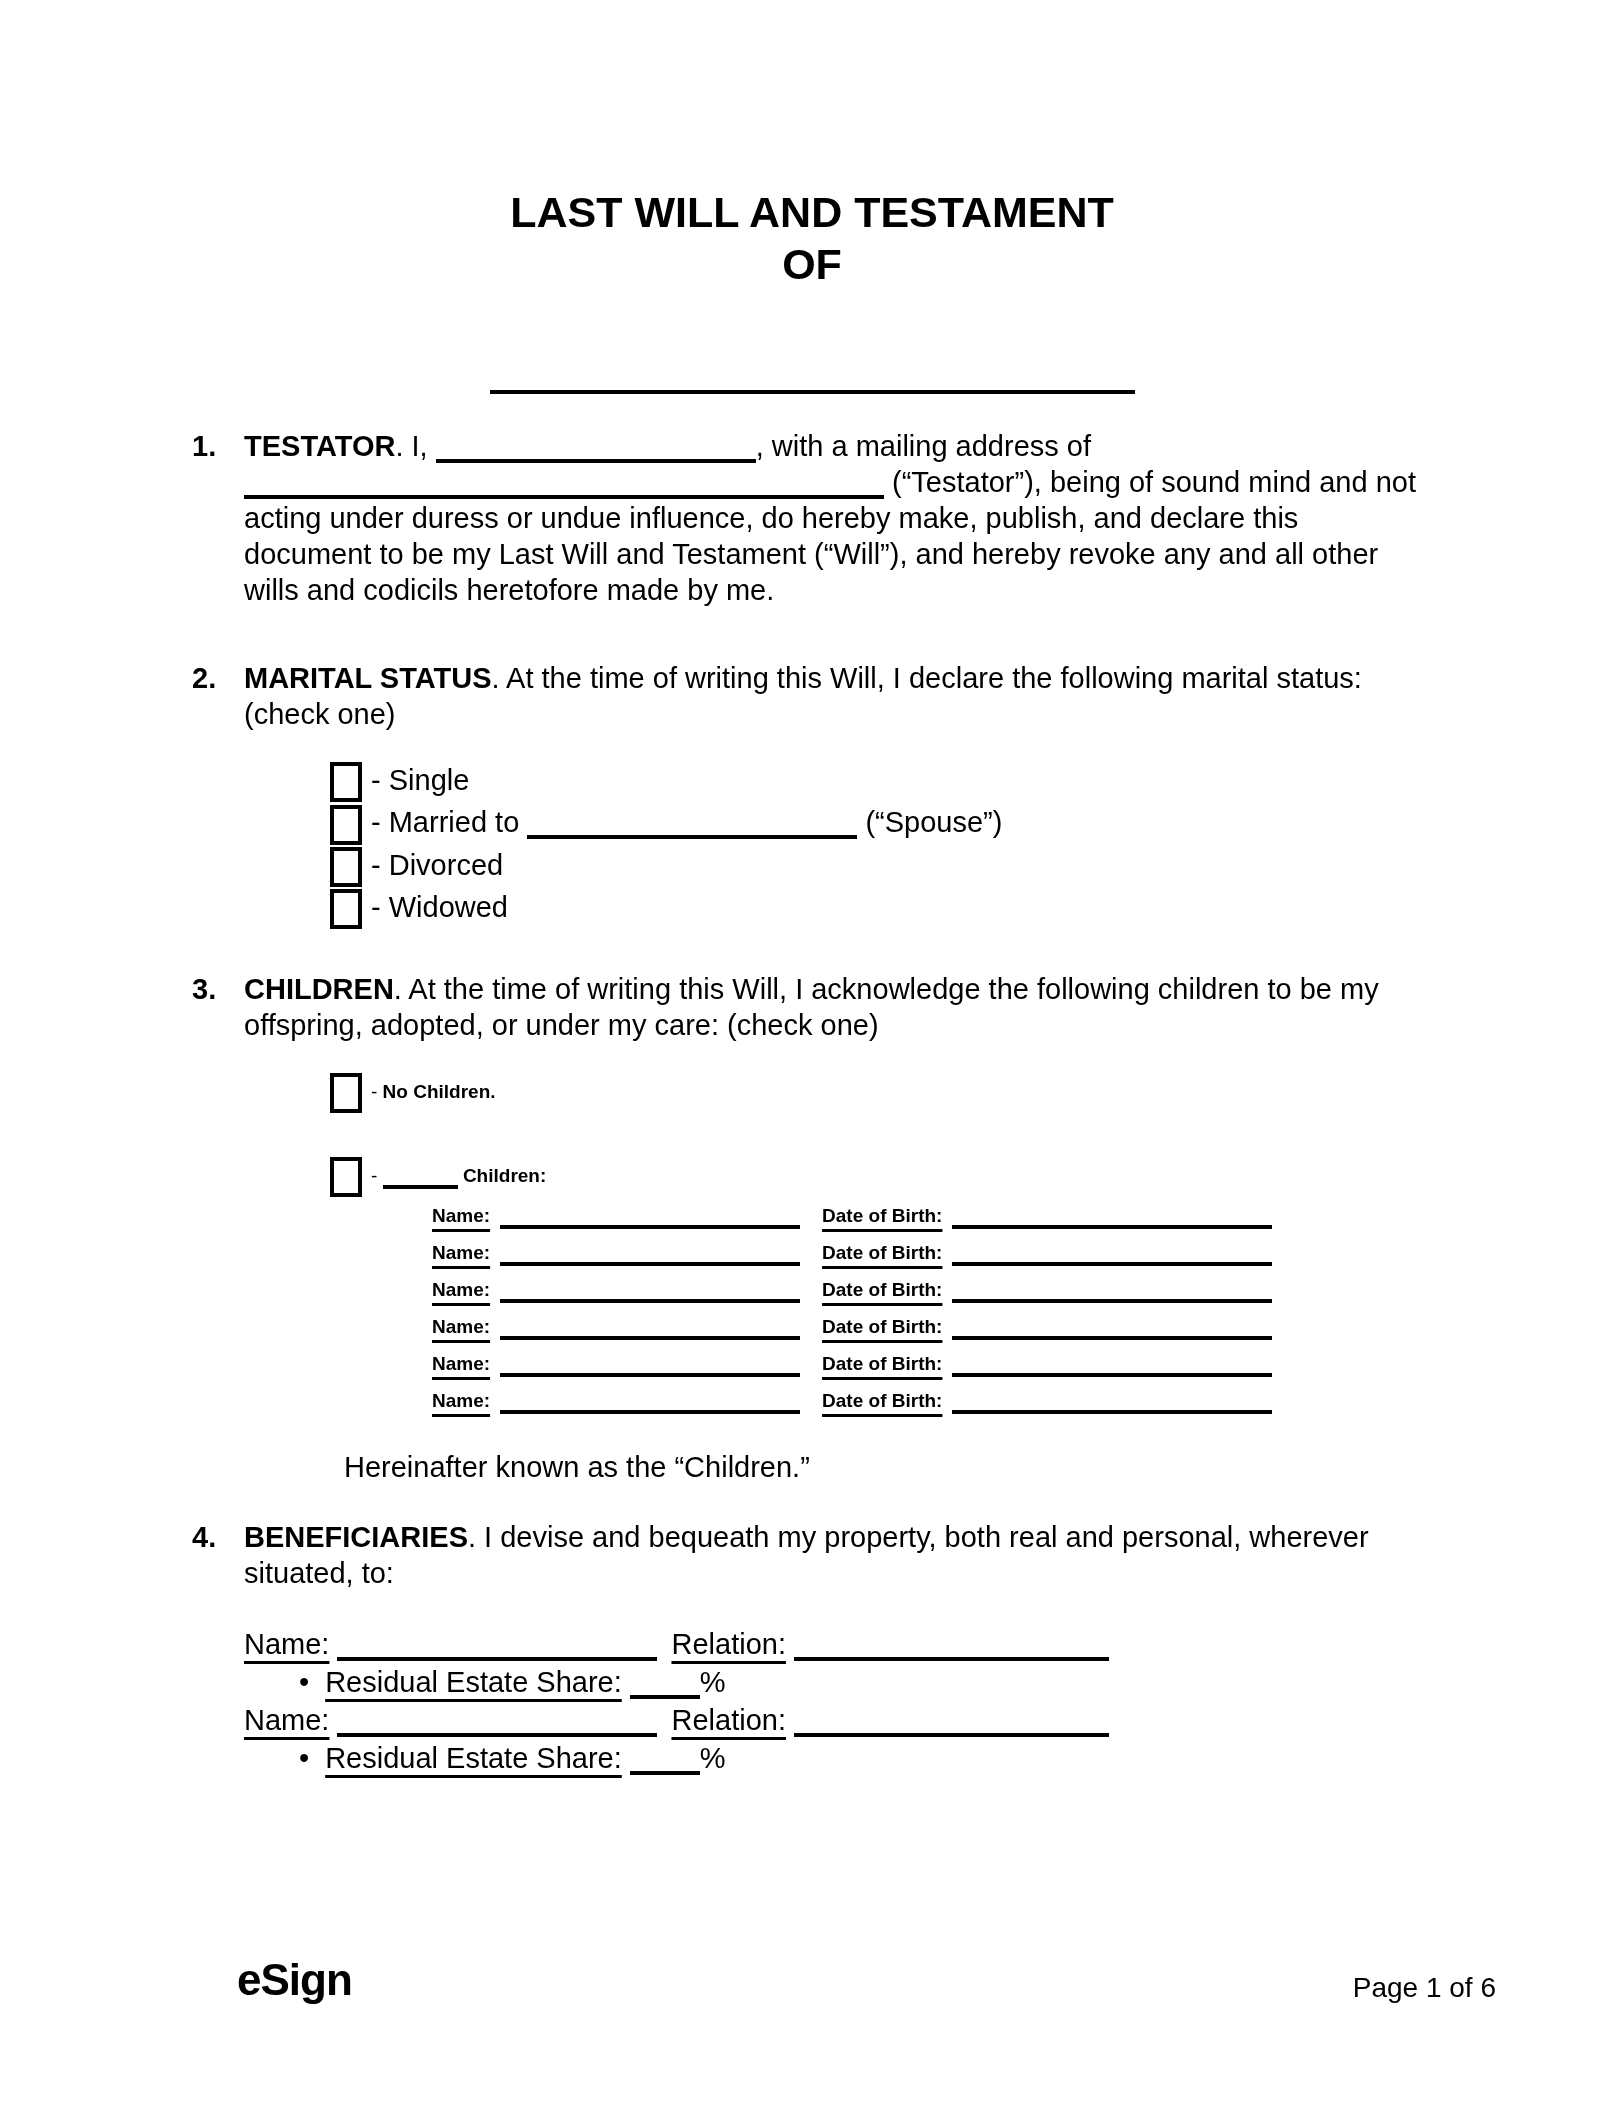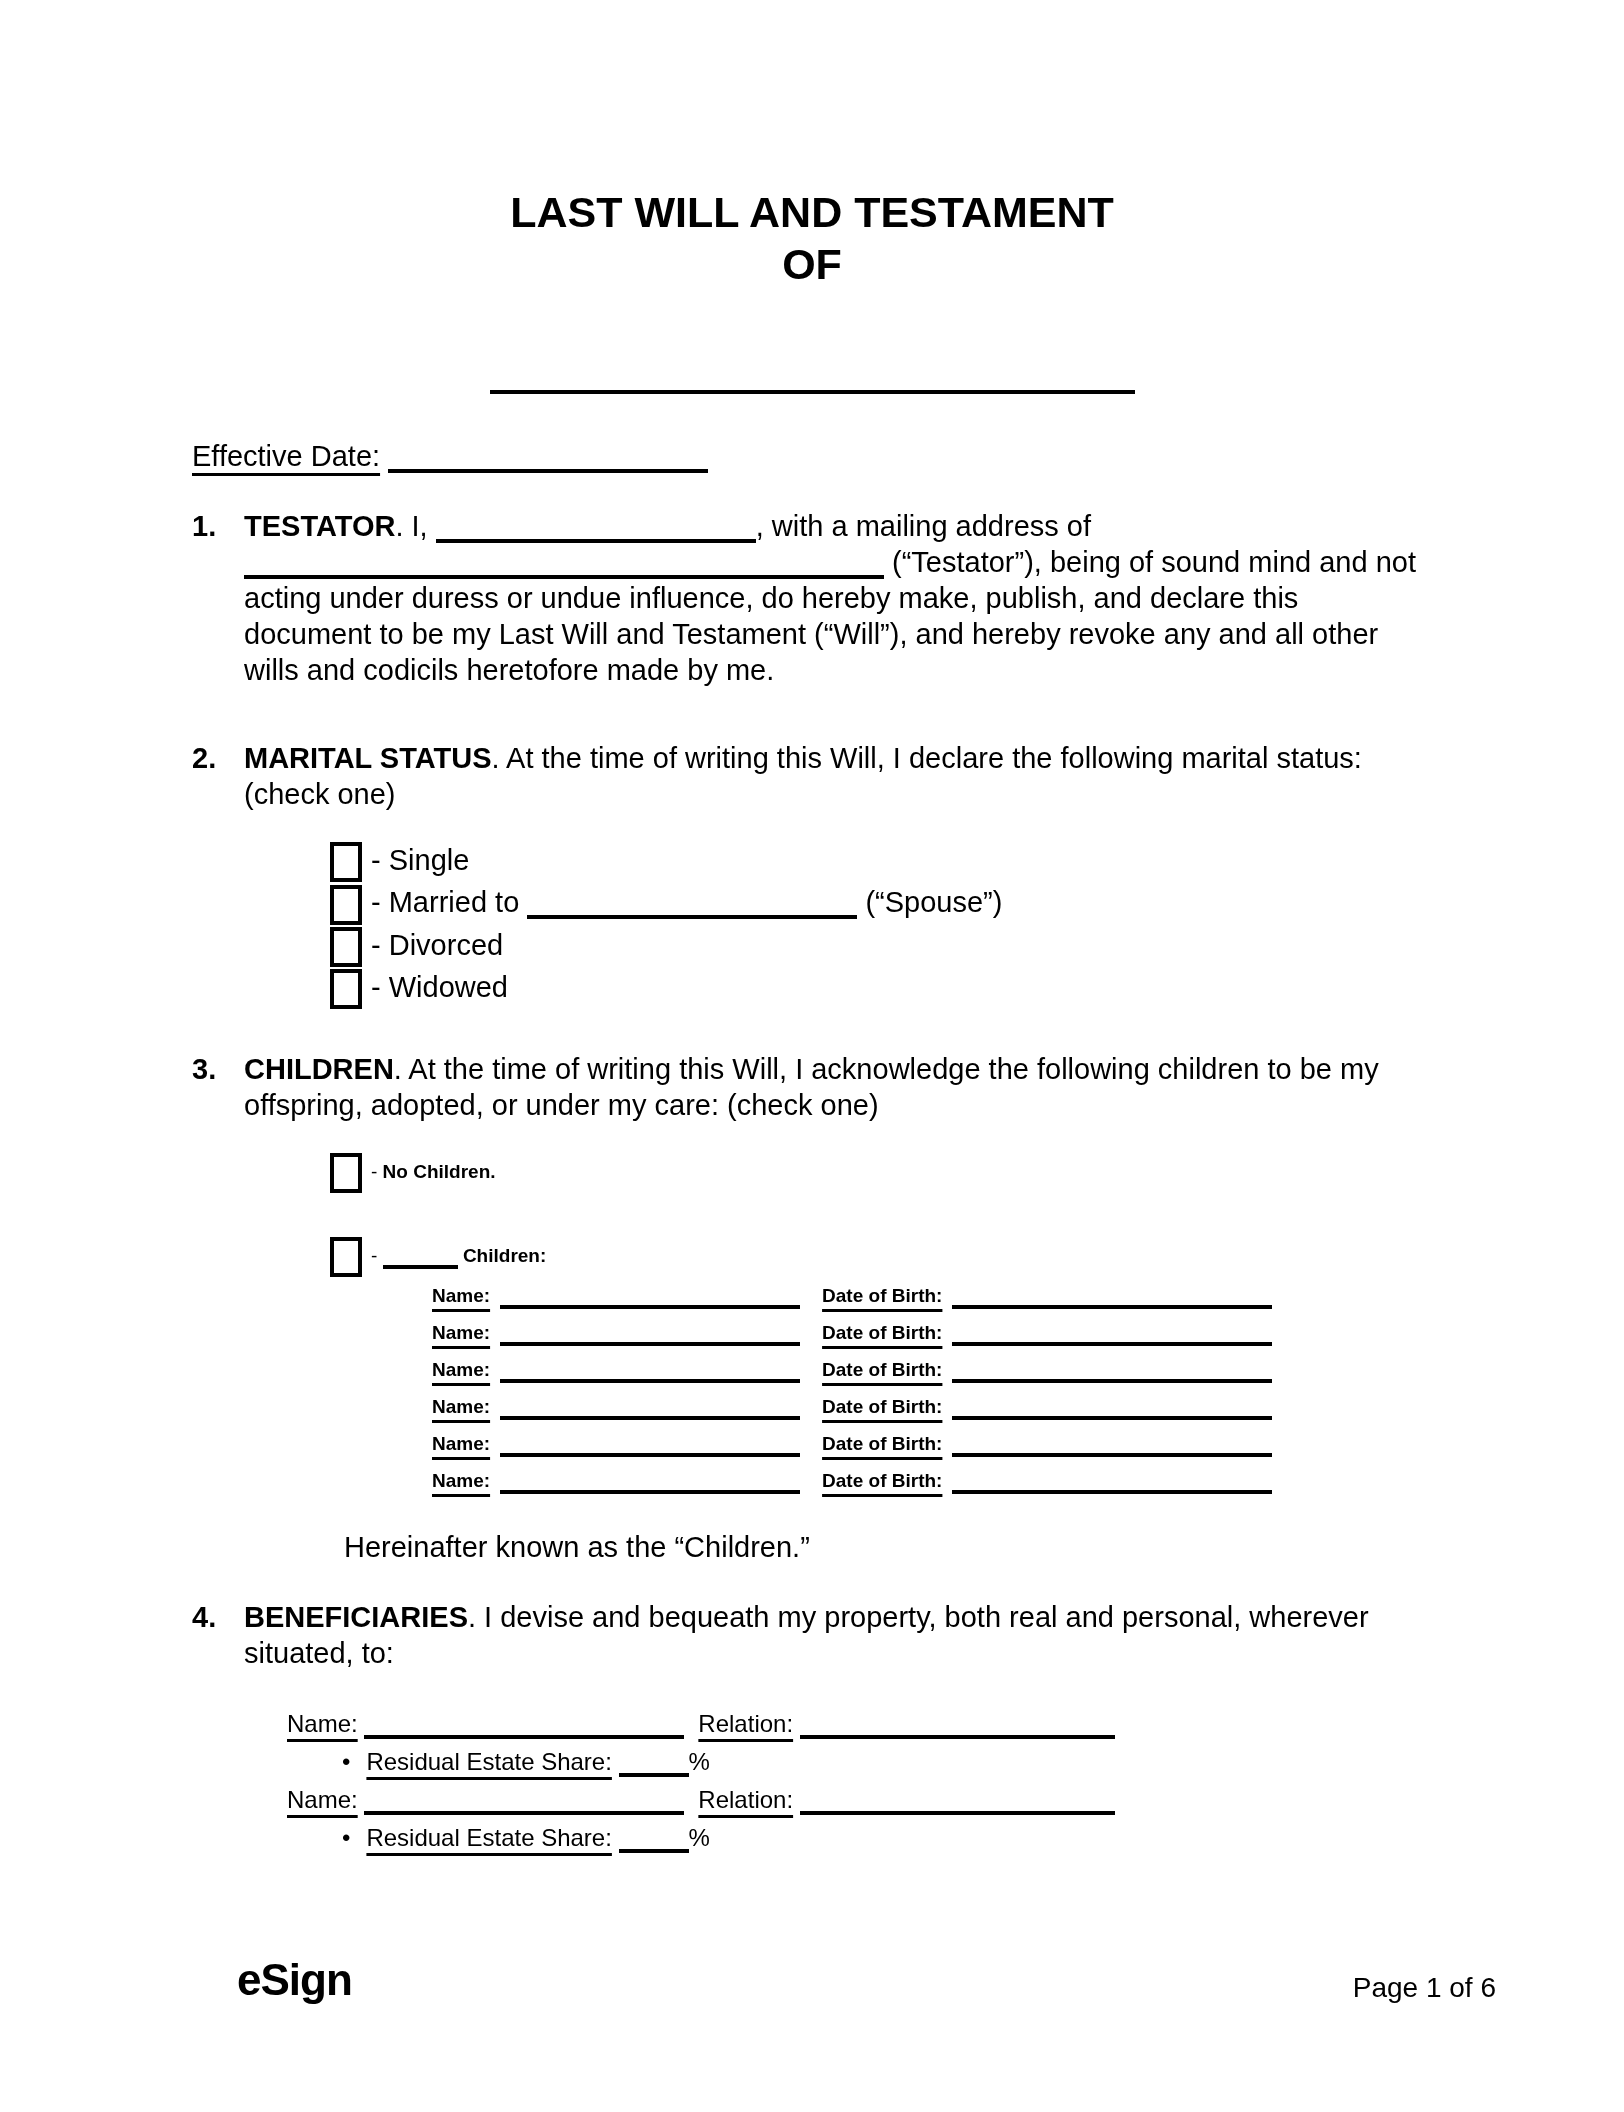--- a/index.html
+++ b/index.html
@@ -34,45 +34,41 @@
   .no-child-row{margin-left:86px;margin-top:30px;}
   .children-line{margin-left:86px;margin-top:44px;}
 
   .child-rows{margin-left:188px;}
   .child-row{line-height:37px;white-space:nowrap;font-weight:bold;}
   .child-row .name-blank{margin-left:10px;margin-right:22px;}
   .child-row .dob-blank{margin-left:10px;}
 
   .hereinafter{margin-top:30px;margin-left:100px;font-size:29px;line-height:36px;}
 
-  .bene{margin-left:43px;margin-top:34px;font-size:24px;}
+  .bene{margin-top:34px;font-size:29px;}
   .bene-row{line-height:38px;white-space:nowrap;}
   .bene-row .gap{display:inline-block;width:14px;}
   .bullet-row{margin-left:55px;line-height:38px;white-space:nowrap;}
   .bullet-glyph{display:inline-block;margin-right:16px;}
 
   .brand{position:absolute;left:237px;top:1955px;font-size:44px;font-weight:bold;letter-spacing:-1px;}
   .pagenum{position:absolute;right:128px;top:1972px;font-size:28px;}
 </style>
 </head>
 <body>
 
 <div class="page">
 
   <div class="title">
     <div>LAST WILL AND TESTAMENT</div>
     <div>OF</div>
   </div>
 
   <div class="center-blank"></div>
 
-  <div class="effective">
-    <span class="ul">Effective Date:</span>
-    <span class="blank w320"></span>
-  </div>
 
   <div class="sec sec1">
     <div class="sec-num">1.</div>
     <div class="sec-body">
       <span class="bold">TESTATOR</span><span>. I, </span><span class="blank w320"></span><span>, with a mailing address of </span><span class="blank w640"></span><span> (“Testator”), being of sound mind and not acting under duress or undue influence, do hereby make, publish, and declare this document to be my Last Will and Testament (“Will”), and hereby revoke any and all other wills and codicils heretofore made by me.</span>
     </div>
   </div>
 
   <div class="sec sec2">
     <div class="sec-num">2.</div>

